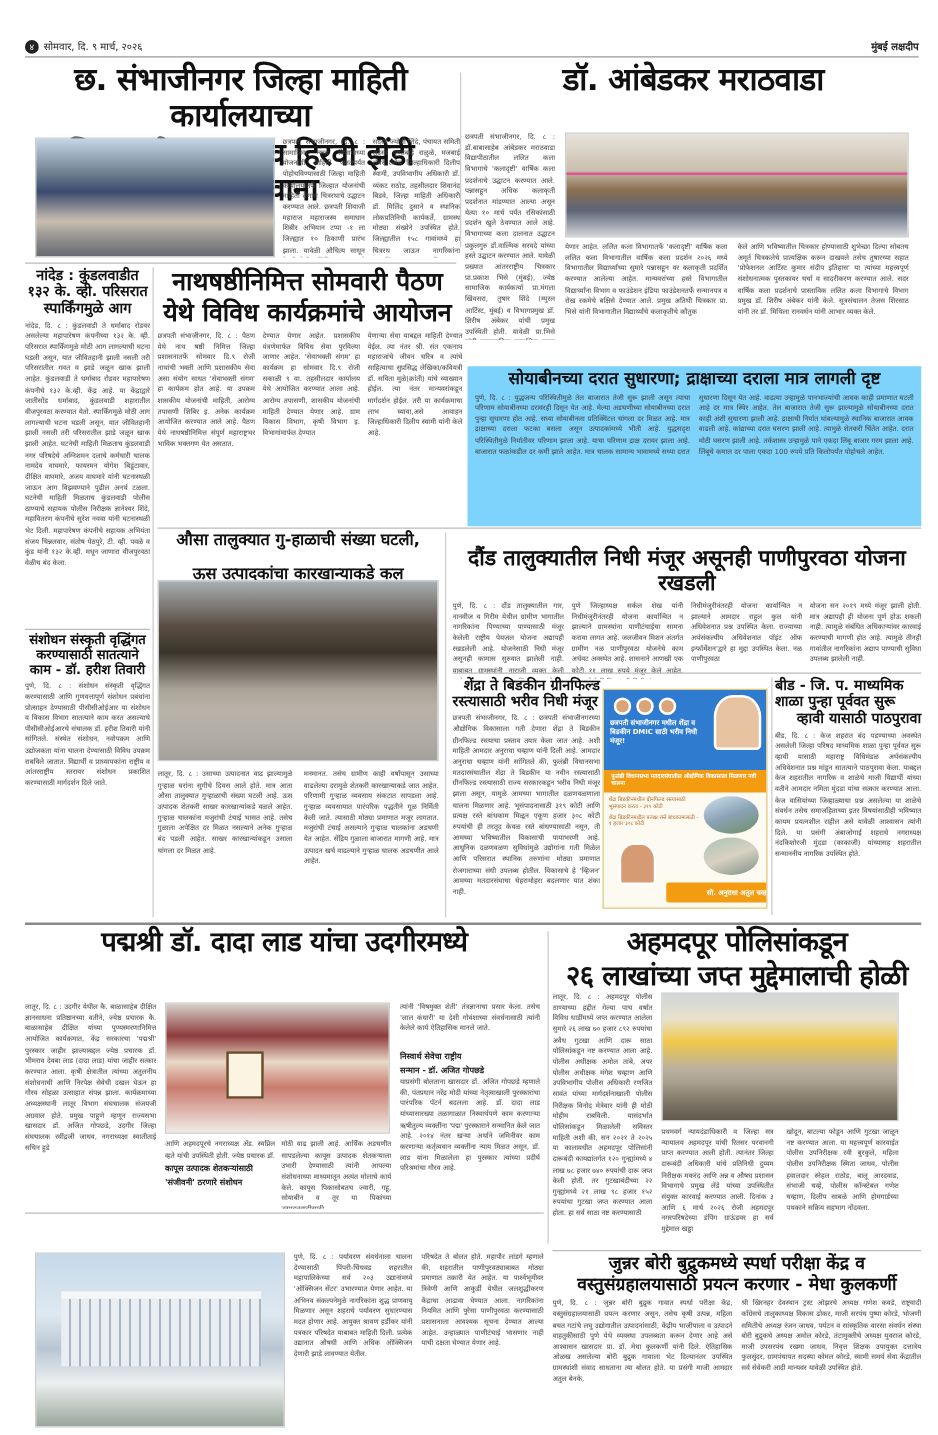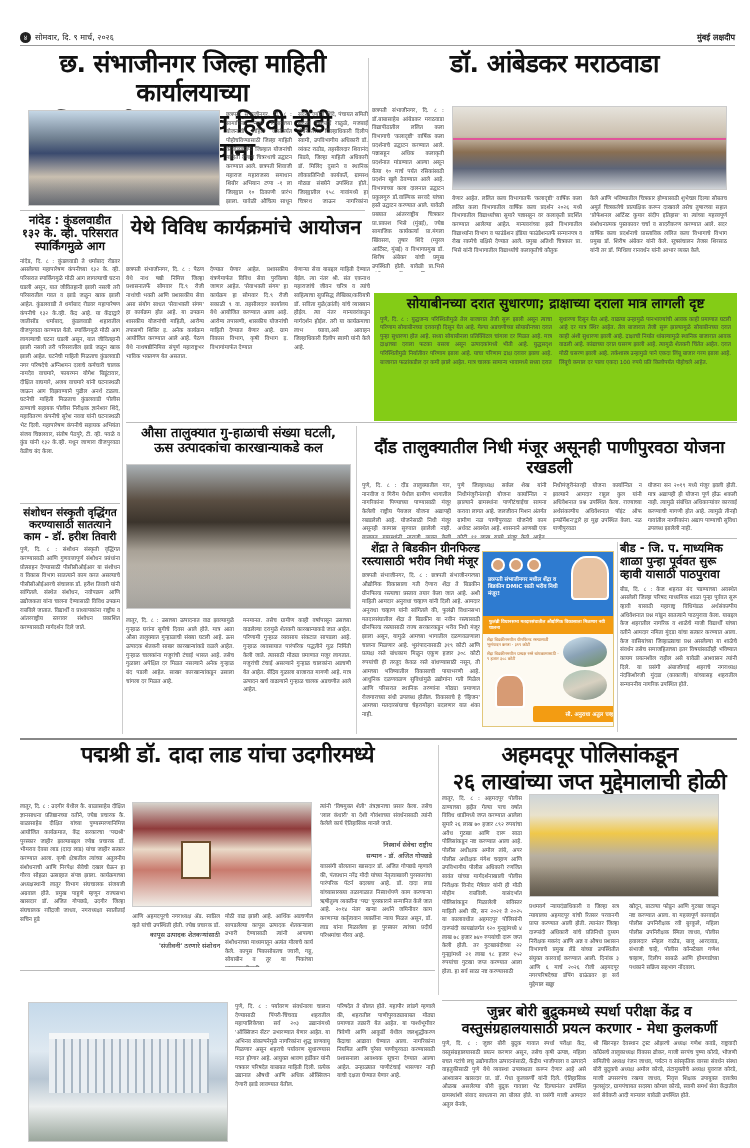--- a/index.html
+++ b/index.html
@@ -12,22 +12,22 @@
 .hl-xl{font-size:25px;font-weight:bold;letter-spacing:-0.5px}
 .hl-l{font-size:20px;font-weight:bold}
 .hl-m{font-size:15px;font-weight:bold}
 .hl-s{font-size:11.5px;font-weight:bold}
 .body-text{font-size:5.6px;line-height:1.55;color:#444;text-align:justify;overflow:hidden}
 .cols{display:grid;gap:7px}
 .photo{background:linear-gradient(135deg,#b9a98a,#7a6a52 40%,#c9c1b0 70%,#8a8f99);border:1px solid #ccc;position:relative;overflow:hidden}
 .photo .cap{position:absolute;left:0;right:0;bottom:0;height:30%;background:linear-gradient(180deg,transparent,rgba(40,40,40,.35))}
 .rule-h{height:1px;background:#bbb}
 .rule-v{width:1px;background:#ccc}
-.shade{background:#84cc16}
-.subhd{font-size:6.5px;font-weight:normal;color:#222;text-align:right;margin:2px 0}
+.shade{background:#7dd3fc}
+.subhd{font-size:6.5px;font-weight:bold;color:#222;text-align:left;margin:2px 0}
 .ad{background:#fdfaf2;border:1px solid #e2c77a;overflow:hidden}
 .ad-top{background:#2e7bd0;color:#fff;height:55%;position:relative}
 .ad-band{background:#f39c12;color:#fff;font-size:5.5px;padding:3px 6px;font-weight:bold}
 .ad-foot{position:absolute;left:50px;bottom:4px;width:118px;height:16px;background:#f39c12;color:#fff;font-size:5.5px;font-weight:bold;display:flex;align-items:center;justify-content:center;border-radius:2px}
 .face{position:absolute;border-radius:50%;background:#d9a47a;border:2px solid #fff}
 </style>
 </head>
 <body>
 
 <div class="abs masthead">
@@ -62,39 +62,40 @@
 <section class="abs" style="left:20px;top:214px;width:100px;height:285px">
   <h3 class="hl-s">नांदेड : कुंडलवाडीत</h3>
   <h3 class="hl-s">१३२ के. व्ही. परिसरात</h3>
   <h3 class="hl-s">स्पार्किंगमुळे आग</h3>
   <div class="body-text" style="margin-top:3px;height:238px">नांदेड, दि. ८ : कुंडलवाडी ते धर्माबाद रोडवर असलेल्या महापारेषण कंपनीच्या १३२ के. व्ही. परिसरात स्पार्किंगमुळे मोठी आग लागल्याची घटना घडली असून, यात जीवितहानी झाली नसली तरी परिसरातील गवत व झाडे जळून खाक झाली आहेत. कुंडलवाडी ते धर्माबाद रोडवर महापारेषण कंपनीचे १३२ के.व्ही. केंद्र आहे. या केंद्राद्वारे जातीसोंड धर्माबाद, कुंडलवाडी शहारातील वीजपुरवठा करण्यात येतो. स्पार्किंगमुळे मोठी आग लागल्याची घटना घडली असून, यात जीवितहानी झाली नसली तरी परिसरातील झाडे जळून खाक झाली आहेत. घटनेची माहिती मिळताच कुंडलवाडी नगर परिषदेचे अग्निशमन दलाचे कर्मचारी चालक नामदेव वाघमारे, फायरमन योगेश बिडूंटावार, दीक्षित वाघमारे, अजय वाघमारे यांनी घटनास्थळी जाऊन आग विझवण्याने पुढील अनर्थ टळला. घटनेची माहिती मिळताच कुंडलवाडी पोलीस ठाण्याचे सहायक पोलीस निरीक्षक ज्ञानेश्वर शिंदे, महावितरण कंपनीचे सुरेश नववा यांनी घटनास्थळी भेट दिली. महापारेषण कंपनीचे सहायक अभियंता संजय चिन्नलवार, संतोष पेठपुरे, टी. व्ही. पवळे व कुंड यांनी १३२ के.व्ही. मधून जाणारा वीजपुरवठा वेळीच बंद केला.</div>
 </section>
 
 <div class="abs rule-v" style="left:122px;top:214px;height:520px"></div>
 
 <section class="abs" style="left:126px;top:214px;width:240px;height:200px">
+  <h2 class="hl-l">नाथषष्ठीनिमित्त सोमवारी पैठण</h2>
   <h2 class="hl-l" style="margin-top:2px">येथे विविध कार्यक्रमांचे आयोजन</h2>
 </section>
 <div class="abs body-text" style="left:126px;top:265px;width:78px;height:150px">छत्रपती संभाजीनगर, दि. ८ : पैठण येथे नाथ षष्ठी निमित्त जिल्हा प्रशासनातर्फे सोमवार दि.९ रोजी नाथांची भक्ती आणि प्रशासकीय सेवा असा संयोग साधत 'सेवाभक्ती संगम' हा कार्यक्रम होत आहे. या उपक्रम शासकीय योजनांची माहिती, आरोग्य तपासणी शिबिर इ. अनेक कार्यक्रम आयोजित करण्यात आले आहे. पैठण येथे नाथषष्ठीनिमित्त संपूर्ण महाराष्ट्रभर भाविक भक्तगण येत असतात.</div>
 <div class="abs body-text" style="left:210px;top:265px;width:78px;height:150px">देण्यात येणार आहेत. प्रशासकीय यंत्रणेमार्फत विविध सेवा पुरविल्या जाणार आहेत. 'सेवाभक्ती संगम' हा कार्यक्रम हा सोमवार दि.९ रोजी सकाळी ९ वा. तहसीलदार कार्यालय येथे आयोजित करण्यात आला आहे. आरोग्य तपासणी, शासकीय योजनांची माहिती देण्यात येणार आहे. ग्राम विकास विभाग, कृषी विभाग इ. विभागांमार्फत देण्यात</div>
 <div class="abs body-text" style="left:294px;top:265px;width:76px;height:150px">येणाऱ्या सेवा याबद्दल माहिती देण्यात येईल. त्या नंतर श्री. संत एकनाथ महाराजांचे जीवन चरित्र व त्यांचे साहित्याचा सुप्रसिद्ध लेखिका/कवियत्री डॉ. सविता मुळे(क्रांती) यांचे व्याख्यान होईल. त्या नंतर मान्यवरांकडून मार्गदर्शन होईल. तरी या कार्यक्रमाचा लाभ घ्यावा,असे आवाहन जिल्हाधिकारी दिलीप स्वामी यांनी केले आहे.</div>
 
 <section class="abs shade" style="left:374px;top:293px;width:363px;height:128px;padding:3px 6px">
   <h3 class="hl-m" style="font-size:13.5px">सोयाबीनच्या दरात सुधारणा; द्राक्षाच्या दराला मात्र लागली दृष्ट</h3>
   <div class="cols" style="grid-template-columns:1fr 1fr;margin-top:3px">
     <div class="body-text" style="height:100px">पुणे, दि. ८ : युद्धजन्य परिस्थितीमुळे तेल बाजारात तेजी सुरू झाली असून त्याचा परिणाम सोयाबीनच्या दरावरही दिसून येत आहे. मेल्या अडचणीच्या सोयाबीनच्या दरात पुन्हा सुधारणा होत आहे. सध्या सोयाबीनला प्रतिक्विंटल चांगला दर मिळत आहे. मात्र द्राक्षाच्या दराला फटका बसला असून उत्पादकांमध्ये भीती आहे. युद्धसदृश परिस्थितीमुळे निर्यातीवर परिणाम झाला आहे. याचा परिणाम द्राक्ष दरावर झाला आहे. बाजारात फळांकडील दर कमी झाले आहेत. मात्र चालक सामान्य भावामध्ये सध्या दरात</div>
     <div class="body-text" style="height:100px">सुधारणा दिसून येत आहे. वाढत्या उन्हामुळे पानभाज्यांची आवक काही प्रमाणात घटली आहे दर मात्र स्थिर आहेत. तेल बाजारात तेजी सुरू झाल्यामुळे सोयाबीनच्या दरात काही अंशी सुधारणा झाली आहे. द्राक्षाची निर्यात थांबल्यामुळे स्थानिक बाजारात आवक वाढली आहे. कांद्याच्या दरात घसरण झाली आहे. त्यामुळे शेतकरी चिंतेत आहेत. दरात मोठी घसरण झाली आहे. तर्कशास्त्र उन्हामुळे पाने एकदा लिंबू बाजार गरम झाला आहे. लिंबूचे कमाल दर पाला एकदा 100 रुपये प्रति किलोपर्यंत पोहोचले आहेत.</div>
   </div>
 </section>
 
 <div class="abs rule-h" style="left:126px;top:422px;width:611px"></div>
 
 <section class="abs" style="left:126px;top:426px;width:225px;height:310px">
   <h3 class="hl-m" style="font-size:13px">औसा तालुक्यात गु-हाळाची संख्या घटली,</h3>
-  <h3 class="hl-m" style="font-size:13px;margin-top:0">ऊस उत्पादकांचा कारखान्याकडे कल</h3>
+  <h3 class="hl-m" style="font-size:13px;margin-top:12px">ऊस उत्पादकांचा कारखान्याकडे कल</h3>
   <div class="photo" style="position:absolute;left:0;top:38px;width:225px;height:145px;background:linear-gradient(180deg,#a9b0b4 0%,#5a4e42 25%,#3b342c 40%,#a8a196 60%,#e6e2da 100%)">
       <div class="cap"></div>
     </div>
   <div class="body-text" style="position:absolute;left:0;top:190px;width:108px;height:118px">लातूर, दि. ८ : उसाच्या उत्पादनात वाढ झाल्यामुळे गुऱ्हाळ घरांना सुगीचे दिवस आले होते. मात्र आता औसा तालुक्यात गुऱ्हाळाची संख्या घटली आहे. ऊस उत्पादक शेतकरी साखर कारखान्यांकडे वळले आहेत. गुऱ्हाळ चालकांना मजुरांची टंचाई भासत आहे. तसेच गुळाला अपेक्षित दर मिळत नसल्याने अनेक गुऱ्हाळ बंद पडली आहेत. साखर कारखान्यांकडून उसाला चांगला दर मिळत आहे.</div>
   <div class="body-text" style="position:absolute;left:117px;top:190px;width:108px;height:118px">मनमानत. तसेच ग्रामीण काही वर्षांपासून उसाच्या वाढलेल्या दरामुळे शेतकरी कारखान्याकडे जात आहेत. परिणामी गुऱ्हाळ व्यवसाय संकटात सापडला आहे. गुऱ्हाळ व्यवसायात पारंपरिक पद्धतीने गूळ निर्मिती केली जाते. त्यासाठी मोठ्या प्रमाणात मजूर लागतात. मजुरांची टंचाई असल्याने गुऱ्हाळ चालकांना अडचणी येत आहेत. सेंद्रिय गुळाला बाजारात मागणी आहे. मात्र उत्पादन खर्च वाढल्याने गुऱ्हाळ चालक अडचणीत आले आहेत.</div>
 </section>
 
 <div class="abs rule-v" style="left:356px;top:426px;height:308px"></div>
 
 <section class="abs" style="left:362px;top:438px;width:375px;height:95px">
@@ -136,21 +137,21 @@
   </div>
   <div class="face" style="left:12px;bottom:18px;width:30px;height:34px;border-radius:40% 40% 10% 10%;background:#d79b74"></div>
   <div class="ad-foot">सौ. अनुराधा अतुल चव्हाण</div>
 </section>
 
 <div class="abs rule-v" style="left:617px;top:542px;height:190px"></div>
 
 <section class="abs" style="left:620px;top:542px;width:117px;height:192px">
   <h3 class="hl-s" style="text-align:left">बीड - जि. प. माध्यमिक</h3>
   <h3 class="hl-s" style="text-align:left">शाळा पुन्हा पूर्ववत सुरू</h3>
-  <h3 class="hl-s" style="text-align:left">व्हावी यासाठी पाठपुरावा</h3>
+  <h3 class="hl-s" style="text-align:right">व्हावी यासाठी पाठपुरावा</h3>
   <div class="body-text" style="margin-top:3px;height:140px">बीड, दि. ८ : केज शहरात बंद पडण्याच्या अवस्थेत असलेली जिल्हा परिषद माध्यमिक शाळा पुन्हा पूर्ववत सुरू व्हावी यासाठी महाराष्ट्र विधिमंडळ अर्थसंकल्पीय अधिवेशनात प्रश्न मांडून सातत्याने पाठपुरावा केला. याबद्दल केज शहरातील नागरिक व शाळेचे माजी विद्यार्थी यांच्या वतीने आमदार नमिता मुंदडा यांचा सत्कार करण्यात आला. केज वासियांच्या जिव्हाळ्याचा प्रश्न असलेल्या या शाळेचे संवर्धन तसेच समाजहिताच्या इतर विषयांसाठीही भविष्यात कायम प्रयत्नशील राहील असे यावेळी आश्वासन त्यांनी दिले. या प्रसंगी अंबाजोगाई शहराचे नगराध्यक्ष नंदकिशोरजी मुंदडा (काकाजी) यांच्यासह शहरातील सन्माननीय नागरिक उपस्थित होते.</div>
 </section>
 
 <div class="abs rule-h" style="left:20px;top:503px;width:100px"></div>
 
 <section class="abs" style="left:20px;top:506px;width:100px;height:228px">
   <h3 class="hl-s" style="font-size:10.5px">संशोधन संस्कृती वृद्धिंगत</h3>
   <h3 class="hl-s" style="font-size:10.5px">करण्यासाठी सातत्याने</h3>
   <h3 class="hl-s" style="font-size:10.5px">काम - डॉ. हरीश तिवारी</h3>
   <div class="body-text" style="margin-top:3px;height:185px">पुणे, दि. ८ : संशोधन संस्कृती वृद्धिंगत करण्यासाठी आणि गुणवत्तापूर्ण संशोधन प्रबंधांना प्रोत्साहन देण्यासाठी पीसीसीओईआर या संशोधन व विकास विभाग सातत्याने काम करत असल्याचे पीसीसीओईआरचे संचालक डॉ. हरीश तिवारी यांनी सांगितले. संस्थेत संशोधन, नवोपक्रम आणि उद्योजकता यांना चालना देण्यासाठी विविध उपक्रम राबविले जातात. विद्यार्थी व प्राध्यापकांना राष्ट्रीय व आंतरराष्ट्रीय स्तरावर संशोधन प्रकाशित करण्यासाठी मार्गदर्शन दिले जाते.</div>

